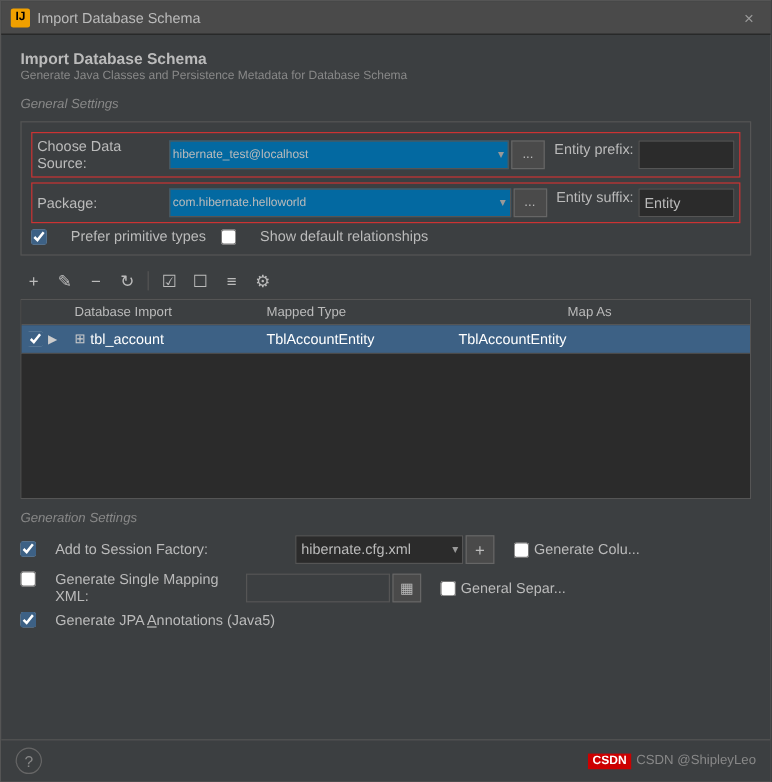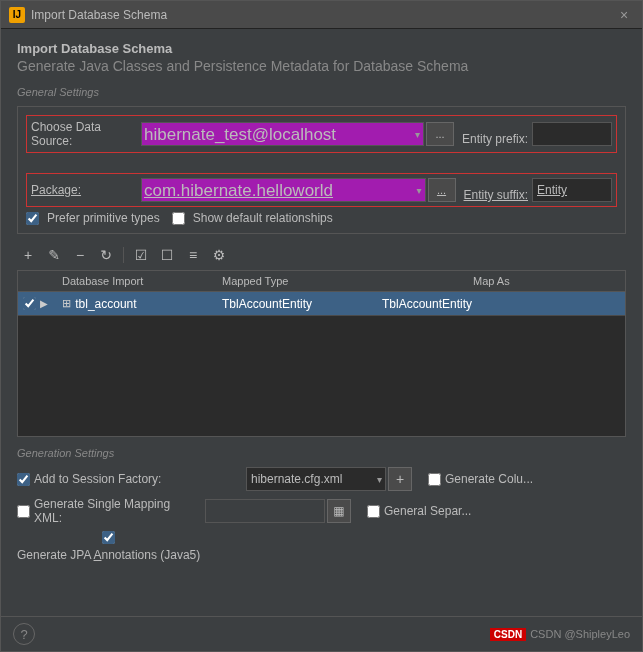--- a/index.html
+++ b/index.html
@@ -63,21 +63,21 @@
       padding: 12px 16px;
       overflow-y: auto;
     }
     .dialog-header-title {
       font-size: 13px;
       color: #bbbbbb;
       font-weight: bold;
       margin-bottom: 2px;
     }
     .dialog-header-subtitle {
-      font-size: 14px;
+      font-size: 10px;
       color: #888;
       margin-bottom: 12px;
     }
     .section-label {
       font-size: 11px;
       color: #888;
       margin-bottom: 8px;
       margin-top: 4px;
       font-style: italic;
     }
@@ -96,24 +96,24 @@
       font-size: 12px;
       width: 110px;
       flex-shrink: 0;
     }
     .form-input-group {
       display: flex;
       align-items: center;
       flex: 1;
     }
     .form-select {
-      background: #a21caf;
-      border: 1px solid #555;
-      color: #bbbbbb;
-      font-size: 17px;
+      background: #0369a1;
+      border: 1px solid #555;
+      color: #bbbbbb;
+      font-size: 10px;
       height: 24px;
       padding: 0 2px;
       outline: none;
       appearance: none;
       -webkit-appearance: none;
       flex: 1;
       cursor: pointer;
     }
     .btn-dots {
       background: #4a4a4a;
@@ -124,21 +124,21 @@
       width: 28px;
       cursor: pointer;
       margin-left: 2px;
       display: flex;
       align-items: center;
       justify-content: center;
       flex-shrink: 0;
     }
     .right-label-group {
       display: flex;
-      align-items: flex-end;
+      align-items: flex-start;
       margin-left: 8px;
     }
     .right-label {
       color: #bbbbbb;
       font-size: 12px;
       margin-right: 4px;
       white-space: nowrap;
     }
     .right-input {
       background: #2b2b2b;
@@ -156,21 +156,21 @@
     }
     .checkbox-row {
       display: flex;
       align-items: center;
       margin-top: 4px;
       gap: 12px;
     }
     .checkbox-label {
       display: flex;
       align-items: flex-end;
-      gap: 8px;
+      gap: 20px;
       color: #bbbbbb;
       font-size: 12px;
       cursor: pointer;
     }
     .checkbox-label input[type="checkbox"] {
       width: 13px;
       height: 13px;
       cursor: pointer;
       accent-color: #3d6185;
     }
@@ -266,22 +266,22 @@
       margin-top: 10px;
     }
     .gen-row {
       display: flex;
       align-items: center;
       margin-bottom: 6px;
       gap: 8px;
     }
     .gen-label {
       display: flex;
-      align-items: center;
-      gap: 4px;
+      align-items: flex-start;
+      gap: 16px;
       color: #bbbbbb;
       font-size: 12px;
       width: 180px;
       flex-shrink: 0;
     }
     .gen-label input[type="checkbox"] {
       width: 13px;
       height: 13px;
       accent-color: #3d6185;
     }
@@ -436,21 +436,21 @@
             </div>
             <button class="btn-dots">...</button>
           </div>
           <div class="right-label-group">
             <span class="right-label">Entity prefix:</span>
             <input class="right-input" type="text" value="" style="">
           </div>
         </div>
       </div>
 
-      <div class="highlighted-row" style="margin-top:20px;text-decoration:underline;">
+      <div class="highlighted-row" style="margin-top:4px;">
         <div class="form-row" style="margin-bottom:0; padding: 4px;">
           <span class="form-label">Package:</span>
           <div class="form-input-group">
             <div class="select-with-arrow" style="flex:1; display:flex;justify-content:center;">
               <select class="form-select" style="flex:1;">
                 <option value="com.hibernate.helloworld">com.hibernate.helloworld</option>
               </select>
             </div>
             <button class="btn-dots">...</button>
           </div>
@@ -542,21 +542,21 @@
           <input class="gen-input" type="text" style="background: rgb(60, 63, 65); border-color: rgb(85, 85, 85);">
           <button class="gen-btn-folder">▦</button>
         </div>
         <div class="gen-right-label" style="margin-left:8px;">
           <input type="checkbox" style="">
           <span>General Separ...</span>
         </div>
       </div>
 
       <div class="gen-row">
-        <label class="gen-label" style="width:auto;flex-direction:column;">
+        <label class="gen-label" style="width:auto;">
           <input type="checkbox" checked="" style="">
           <span>Generate JPA <span class="underline">A</span>nnotations (Java5)</span>
         </label>
       </div>
     </div>
   </div>
 
   <div class="dialog-footer">
     <div class="footer-help">?</div>
     <div class="footer-watermark">

